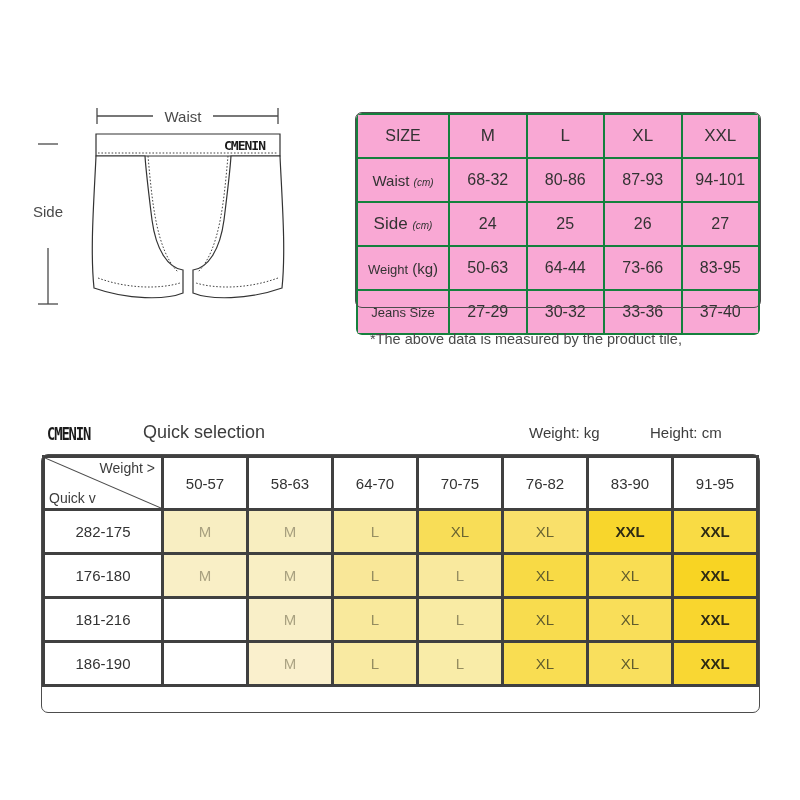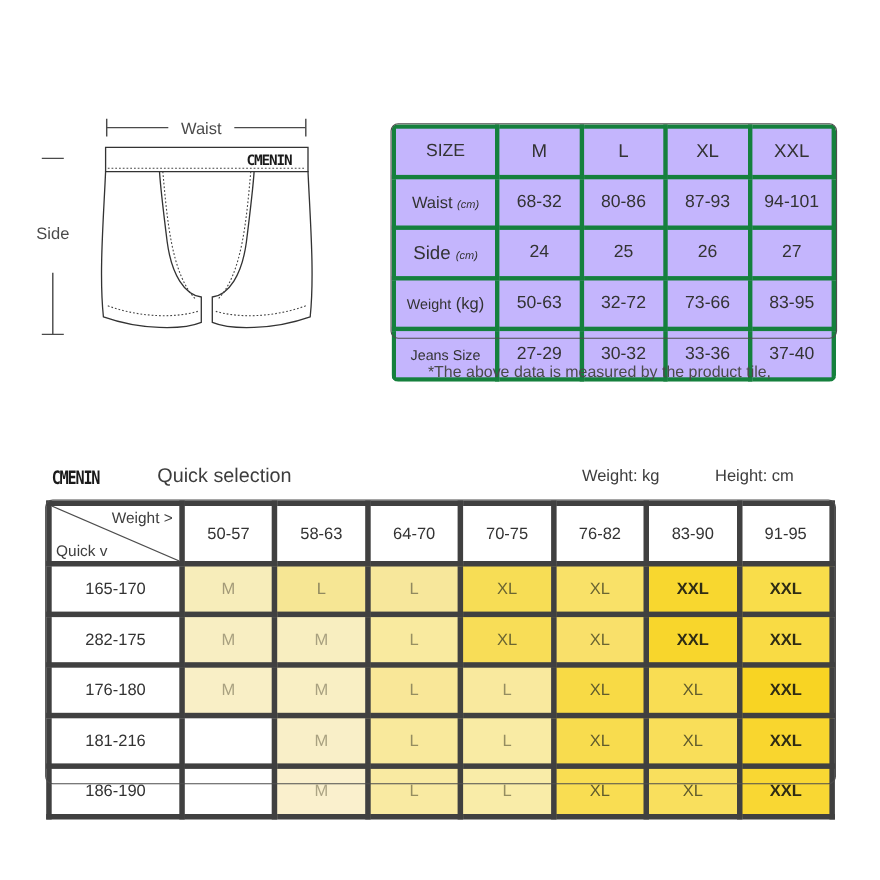--- a/index.html
+++ b/index.html
@@ -40,27 +40,27 @@
     width: 404px;
   }
   table.size-table {
     border-collapse: collapse;
     width: 404px;
     table-layout: fixed;
     border-radius: 6px;
     overflow: hidden;
   }
   table.size-table td {
-    border: 4px solid #15803d;
+    border: 2px solid #15803d;
     height: 42px;
     text-align: center;
     vertical-align: middle;
     font-size: 16px;
     color: #333;
-    background: #c4b5fd;
+    background: #f9a8d4;
     padding: 0 2px;
   }
   table.size-table td.rowhead {
     width: 86px;
     font-size: 15px;
   }
   table.size-table td.rowhead .unit { font-size: 10px; font-style: italic; }
   table.size-table td.rowhead.jeans { font-size: 13px; }
   table.size-table td.rowhead.side { font-size: 17px; }
   table.size-table tr:first-child td { font-size: 17px; }
@@ -75,21 +75,21 @@
     height: 196px;
     border-radius: 7px;
     border: 1px solid #4d4d4d;
     pointer-events: none;
     box-sizing: border-box;
   }
 
   
   #note {
     position: absolute;
-    left: 389px;
+    left: 370px;
     top: 326px;
     width: 400px;
     font-size: 14.5px;
     line-height: 26px;
     color: #4a4a4a;
   }
   #note div { white-space: nowrap; }
 
   
   #quick-header {
@@ -139,21 +139,21 @@
     left: 42px;
     top: 455px;
     width: 717px;
   }
   table.quick {
     border-collapse: collapse;
     width: 717px;
     table-layout: fixed;
   }
   table.quick td {
-    border: 5px solid #404040;
+    border: 3px solid #404040;
     text-align: center;
     vertical-align: middle;
     font-size: 15px;
     height: 41px;
     background: #fff;
     padding: 0;
   }
   td.corner {
     width: 116px;
     height: 50px;
@@ -280,21 +280,21 @@
       <tr>
         <td class="rowhead side"><span>Side</span> <span class="unit">(cm)</span></td>
         <td>24</td>
         <td>25</td>
         <td>26</td>
         <td>27</td>
       </tr>
       <tr>
         <td class="rowhead"><span style="font-size:13px">Weight</span> <span>(kg)</span></td>
         <td>50-63</td>
-        <td>32-72</td>
+        <td>64-44</td>
         <td>73-66</td>
         <td>83-95</td>
       </tr>
       <tr>
         <td class="rowhead jeans">Jeans Size</td>
         <td>27-29</td>
         <td>30-32</td>
         <td>33-36</td>
         <td>37-40</td>
       </tr>
@@ -329,30 +329,20 @@
         </td>
         <td class="colhead">50-57</td>
         <td class="colhead">58-63</td>
         <td class="colhead">64-70</td>
         <td class="colhead">70-75</td>
         <td class="colhead">76-82</td>
         <td class="colhead">83-90</td>
         <td class="colhead">91-95</td>
       </tr>
 
-      <tr>
-        <td class="rowlabel">165-170</td>
-        <td class="cell" style="background: rgb(247, 237, 186); color: rgb(163, 154, 120);">M</td>
-        <td class="cell" style="background: rgb(246, 230, 148); color: rgb(145, 137, 95);">L</td>
-        <td class="cell" style="background: rgb(247, 231, 155); color: rgb(145, 137, 95);">L</td>
-        <td class="cell" style="background: rgb(247, 221, 85); color: rgb(107, 101, 50);">XL</td>
-        <td class="cell" style="background: rgb(249, 225, 104); color: rgb(107, 101, 50);">XL</td>
-        <td class="cell" style="background: rgb(248, 215, 47); color: rgb(47, 44, 20); font-weight: 600;">XXL</td>
-        <td class="cell" style="background: rgb(249, 221, 74); color: rgb(47, 44, 20); font-weight: 600;">XXL</td>
-      </tr>
 
       <tr>
         <td class="rowlabel">282-175</td>
         <td class="cell" style="background: rgb(248, 238, 194); color: rgb(168, 160, 127);">M</td>
         <td class="cell" style="background: rgb(248, 238, 192); color: rgb(168, 160, 127);">M</td>
         <td class="cell" style="background: rgb(249, 234, 159); color: rgb(152, 144, 98);">L</td>
         <td class="cell" style="background: rgb(248, 221, 87); color: rgb(107, 101, 50);">XL</td>
         <td class="cell" style="background: rgb(249, 224, 106); color: rgb(107, 101, 50);">XL</td>
         <td class="cell" style="background: rgb(248, 214, 44); color: rgb(47, 44, 20); font-weight: 600;">XXL</td>
         <td class="cell" style="background: rgb(249, 219, 68); color: rgb(47, 44, 20); font-weight: 600;">XXL</td>

